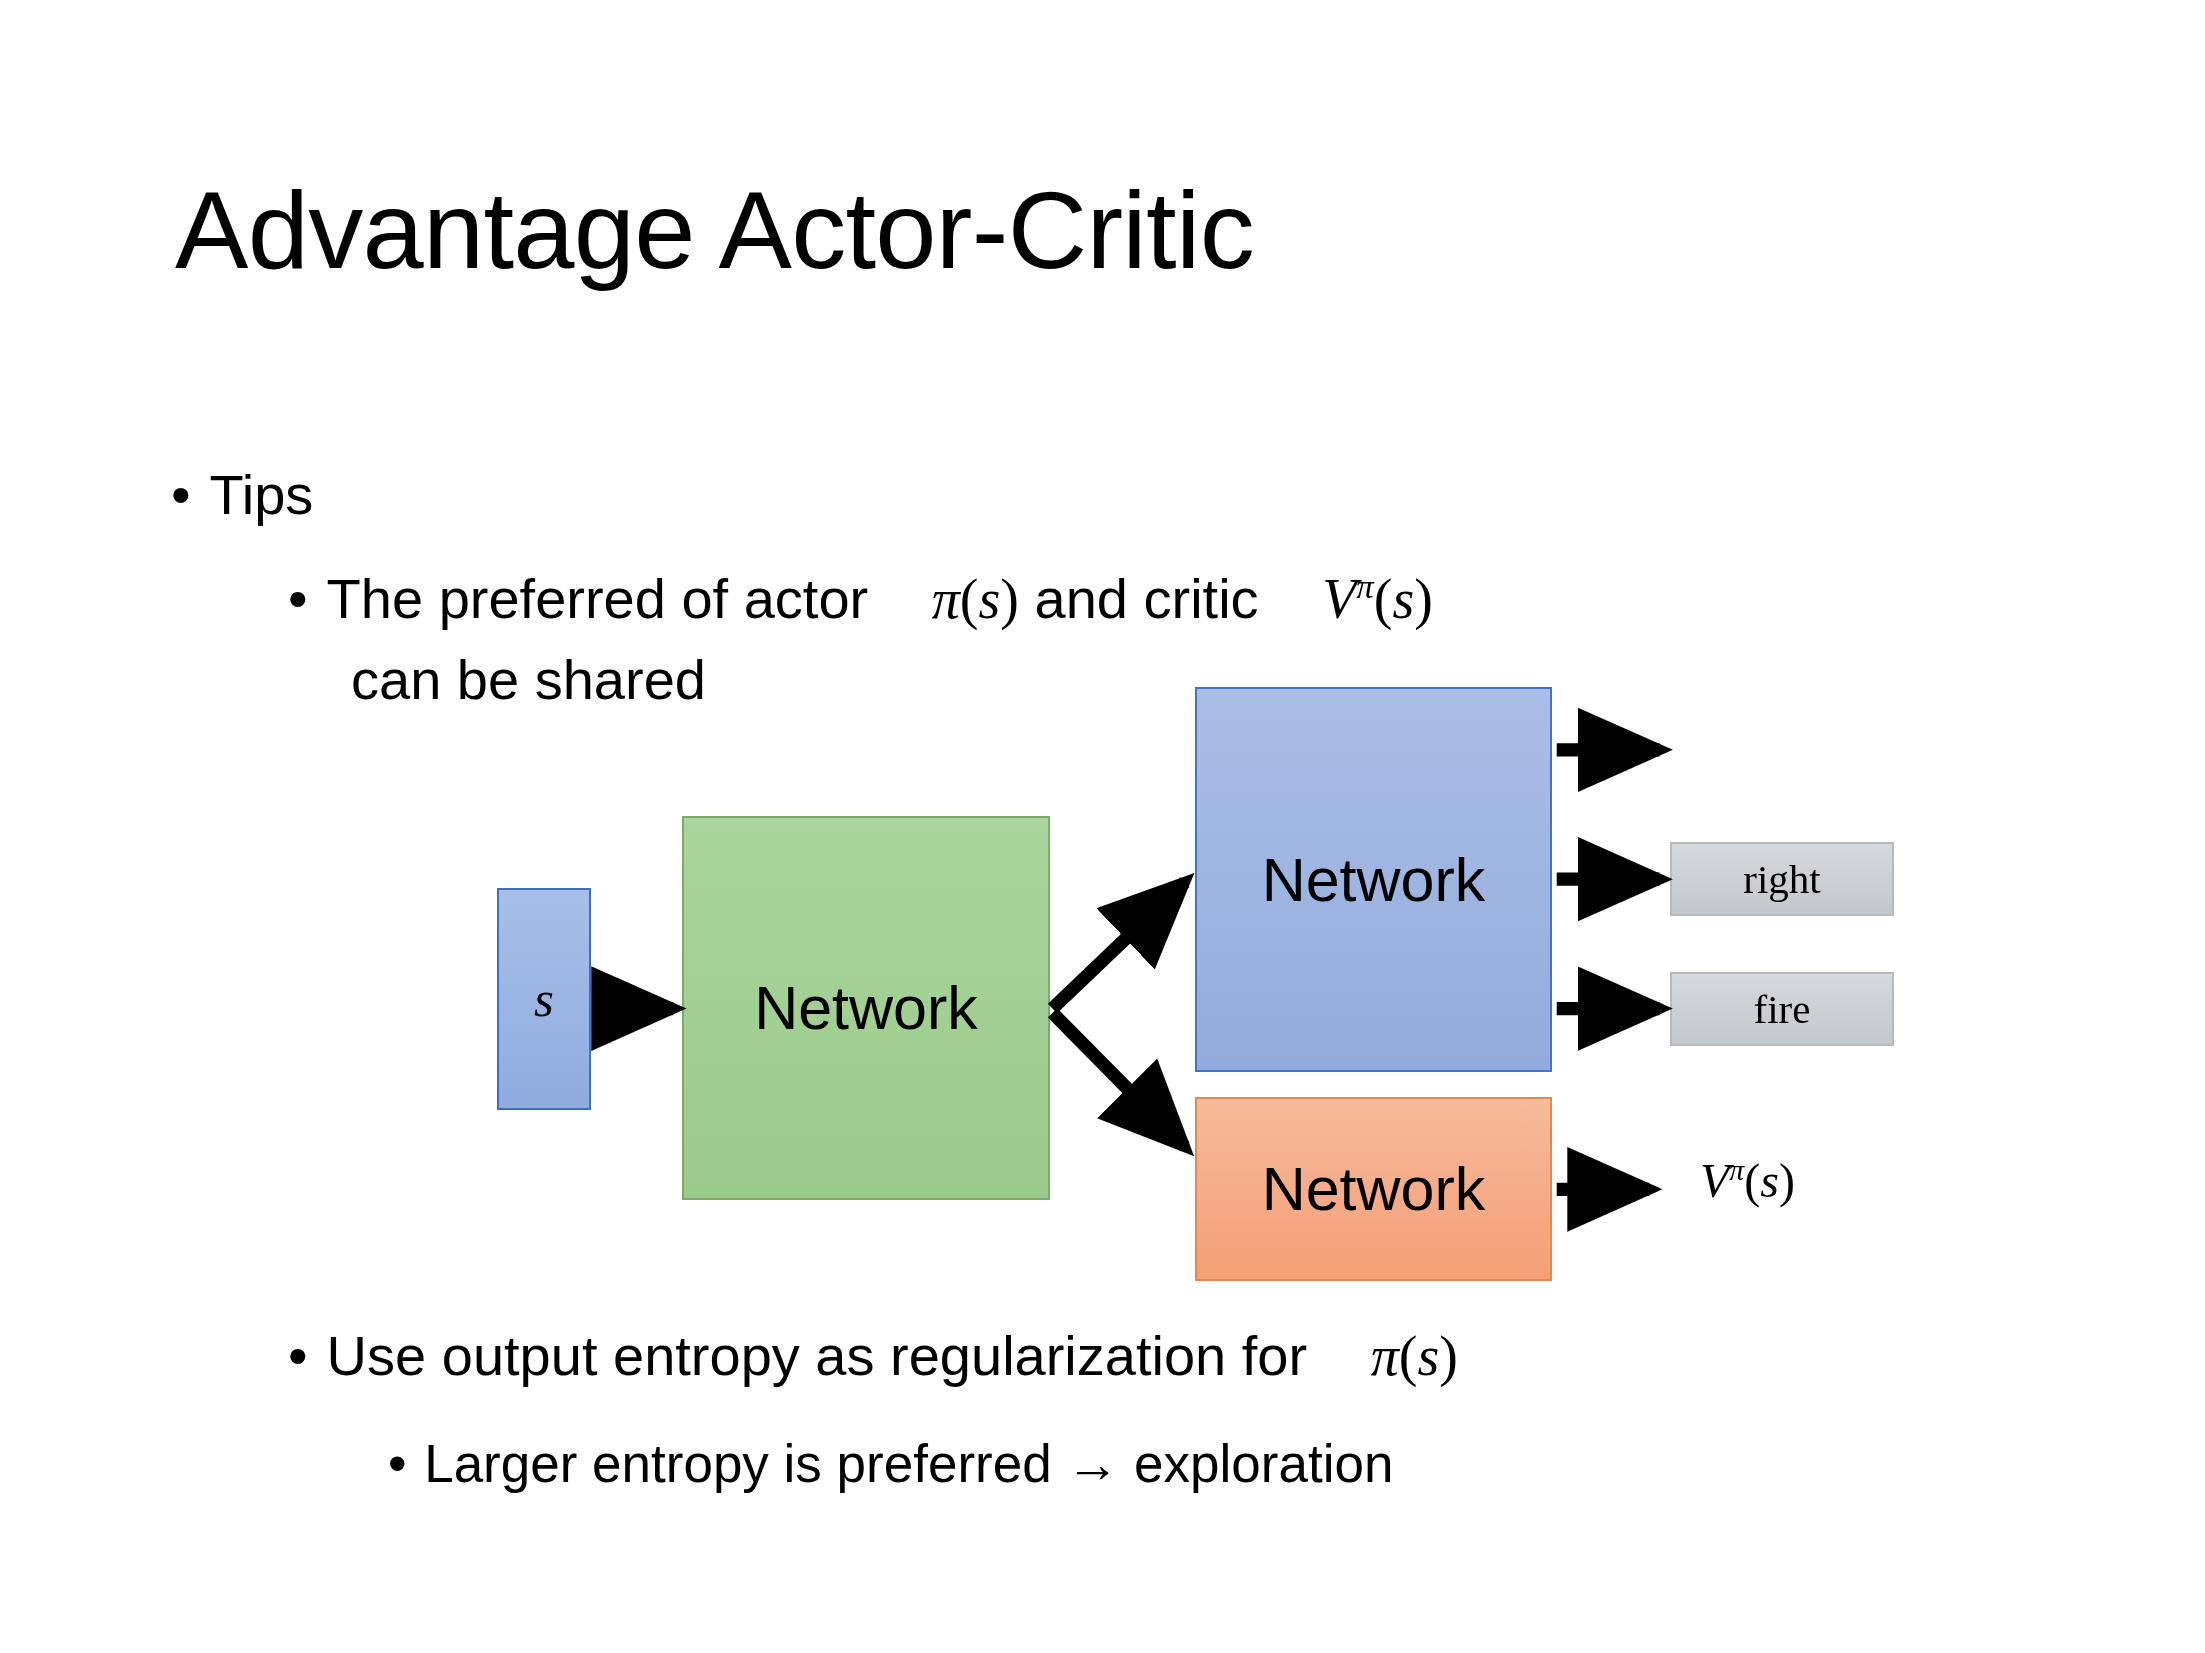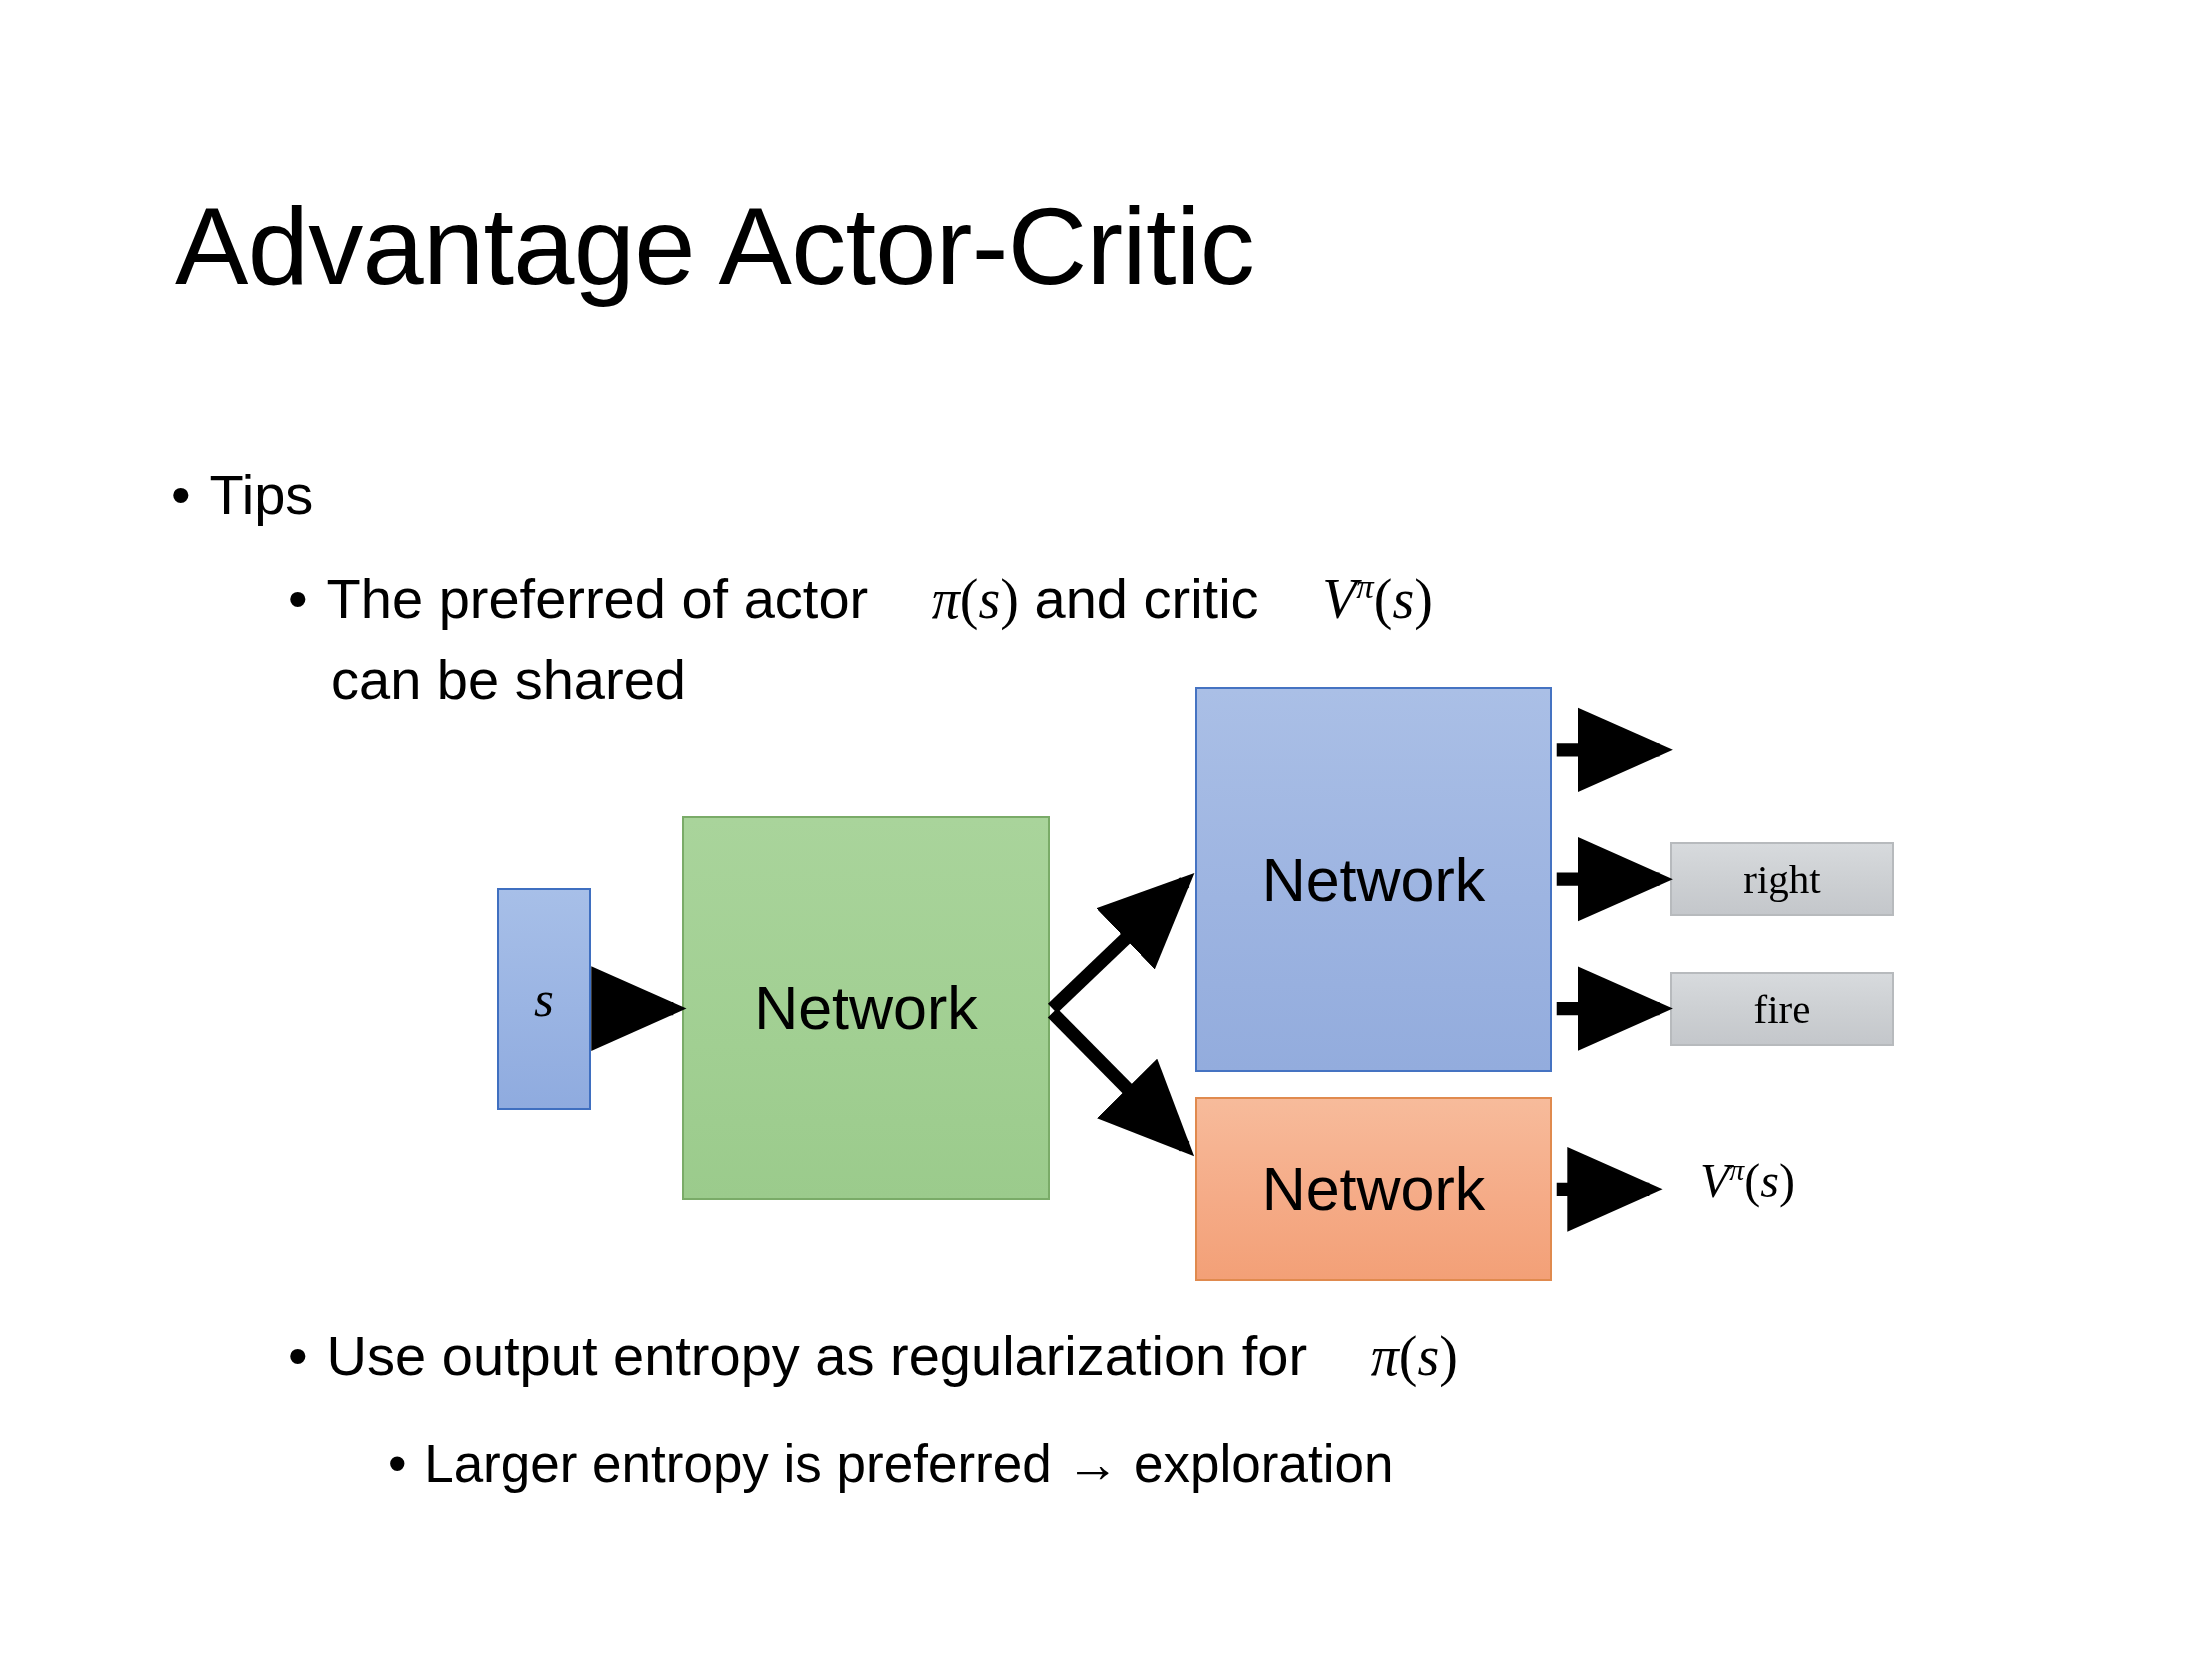--- a/index.html
+++ b/index.html
@@ -21,21 +21,20 @@
   #title {
     position: absolute;
     left: 175px;
     top: 175px;
     font-size: 110px;
     font-weight: 400;
     line-height: 1.0;
     letter-spacing: -0.7px;
     white-space: nowrap;
     color: #000000;
-    margin-top: 16px;
   }
 
   
   .bullet-row {
     position: absolute;
     display: flex;
     align-items: flex-start;
     white-space: nowrap;
   }
   .bullet-dot {
@@ -57,21 +56,21 @@
   
   #b-params {
     left: 288px;
     top: 566px;
     font-size: 56px;
   }
   #b-params .bullet-dot { margin-right: 19px; }
 
   #b-params-cont {
     position: absolute;
-    left: 331px;
+    left: 351px;
     top: 647px;
     font-size: 56px;
     white-space: nowrap;
   }
 
   #b-entropy {
     left: 288px;
     top: 1323px;
     font-size: 56px;
   }

